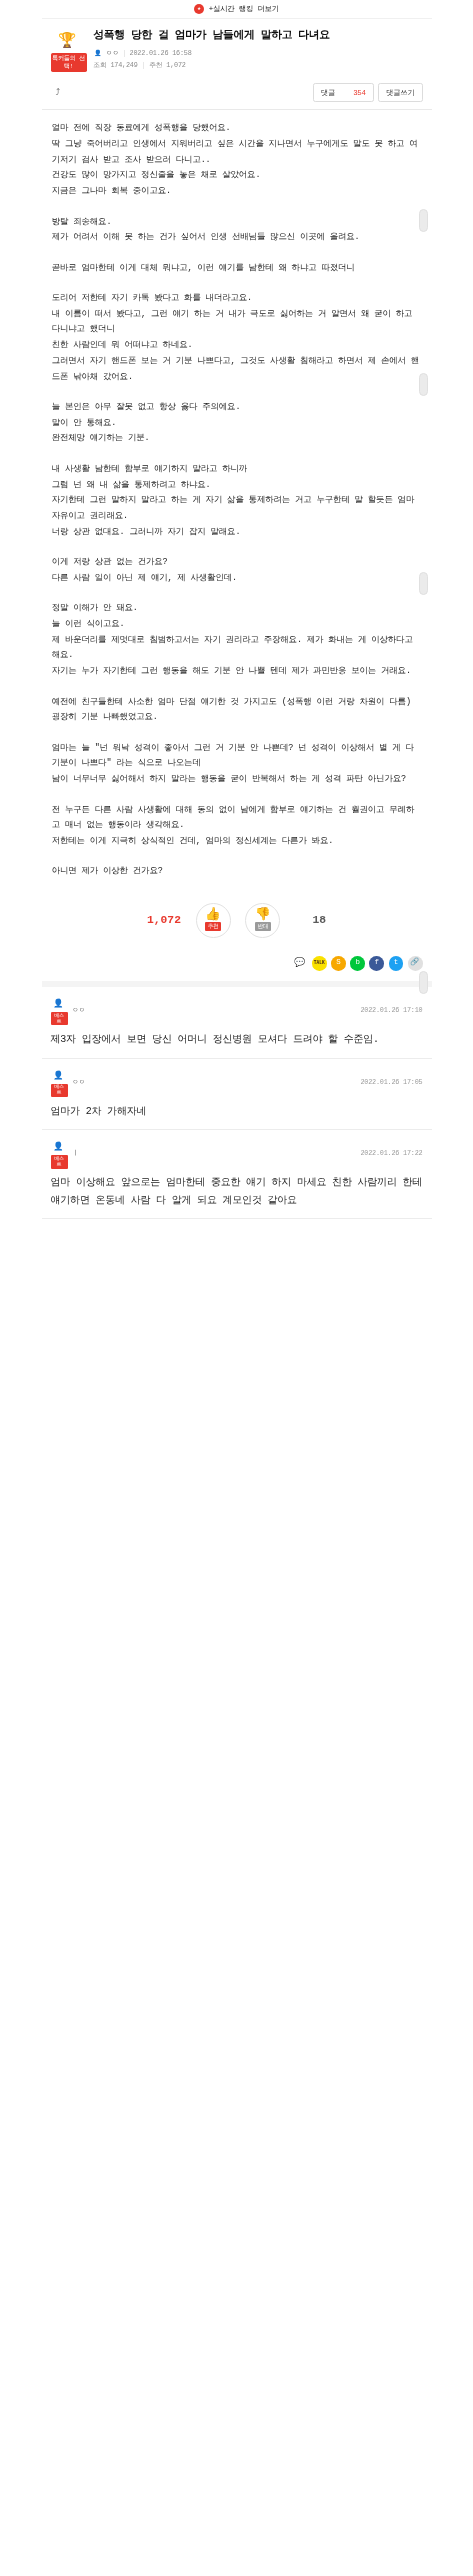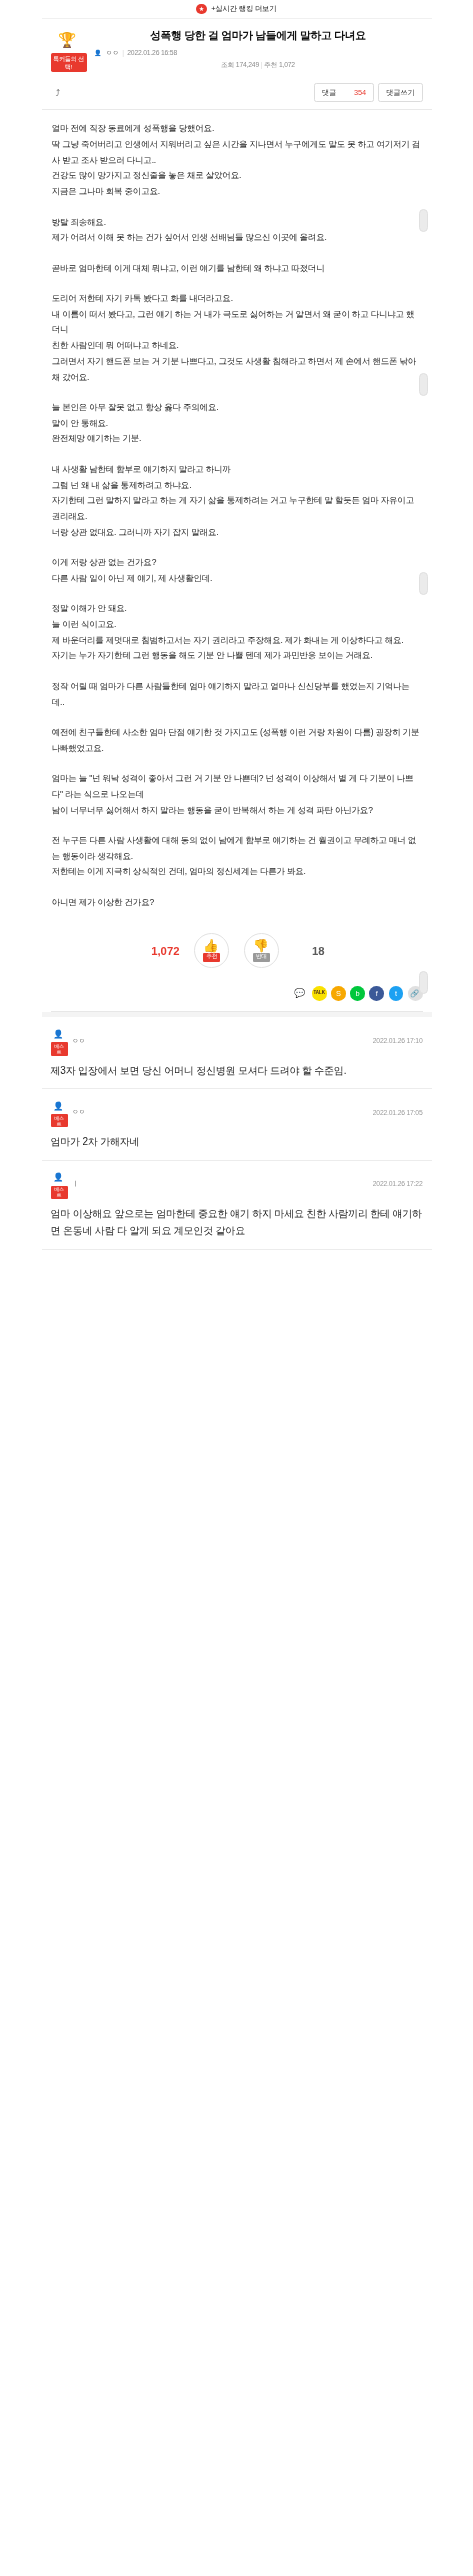--- a/index.html
+++ b/index.html
@@ -4,21 +4,21 @@
 <style>
   * { box-sizing: border-box; }
   html, body { margin:0; padding:0; }
   body {
     width: 473px;
     background: #ffffff;
     font-family: "Liberation Sans", sans-serif;
     color: #1a1a1a;
     -webkit-font-smoothing: antialiased;
   }
-  .page { width: 390px; margin: 0 auto; background:#fff; }
+  .page { width: 390px; margin: 0 auto; background:#fff;font-family:Liberation Mono, monospace; }
 
   
   .top-banner {
     height: 19px;
     background: #fff;
     display: flex;
     align-items: center;
     justify-content: center;
     gap: 4.5px;
     border-bottom: 0.6px solid #f0f0f0;
@@ -53,21 +53,21 @@
   .badge-caption {
     margin-top: 1.1px;
     font-size: 6.2px;
     color: #fff;
     background: #e8392e;
     border-radius: 1.7px;
     padding: 1.7px 1.1px;
     line-height: 1.25;
     letter-spacing: -0.3px;
   }
-  .header-main { flex: 1 1 auto; min-width: 0; padding-top: 1.1px; text-align: center; }
+  .header-main { flex: 1 1 auto; min-width: 0; padding-top: 1.1px; }
   .post-title {
     font-size: 10.8px;
     font-weight: bold;
     color: #111;
     letter-spacing: -0.3px;
     line-height: 1.35;
   }
   .post-meta-row {
     margin-top: 5.1px;
     font-size: 6.8px;
@@ -285,21 +285,20 @@
     <p class="para">내 사생활 남한테 함부로 얘기하지 말라고 하니까
 그럼 넌 왜 내 삶을 통제하려고 하냐요.
 자기한테 그런 말하지 말라고 하는 게 자기 삶을 통제하려는 거고 누구한테 말 할듯든 엄마 자유이고 권리래요.
 너랑 상관 없대요. 그러니까 자기 잡지 말래요.</p>
     <p class="para">이게 저랑 상관 없는 건가요?
 다른 사람 일이 아닌 제 얘기, 제 사생활인데.</p>
     <p class="para">정말 이해가 안 돼요.
 늘 이런 식이고요.
 제 바운더리를 제멋대로 침범하고서는 자기 권리라고 주장해요. 제가 화내는 게 이상하다고 해요.
 자기는 누가 자기한테 그런 행동을 해도 기분 안 나쁠 텐데 제가 과민반응 보이는 거래요.</p>
-    <p class="para">정작 어릴 때 엄마가 다른 사람들한테 엄마 얘기하지 말라고 얼마나 신신당부를 했었는지 기억나는데..</p>
     <p class="para">예전에 친구들한테 사소한 엄마 단점 얘기한 것 가지고도 (성폭행 이런 거랑 차원이 다름) 굉장히 기분 나빠했었고요.</p>
     <p class="para">엄마는 늘 "넌 워낙 성격이 좋아서 그런 거 기분 안 나쁜데? 넌 성격이 이상해서 별 게 다 기분이 나쁘다" 라는 식으로 나오는데
 남이 너무너무 싫어해서 하지 말라는 행동을 굳이 반복해서 하는 게 성격 파탄 아닌가요?</p>
     <p class="para">전 누구든 다른 사람 사생활에 대해 동의 없이 남에게 함부로 얘기하는 건 월권이고 무례하고 매너 없는 행동이라 생각해요.
 저한테는 이게 지극히 상식적인 건데, 엄마의 정신세계는 다른가 봐요.</p>
     <p class="para">아니면 제가 이상한 건가요?</p>
   </div>
 
   <div class="vote-row">
     <div class="vote-num">1,072</div>

